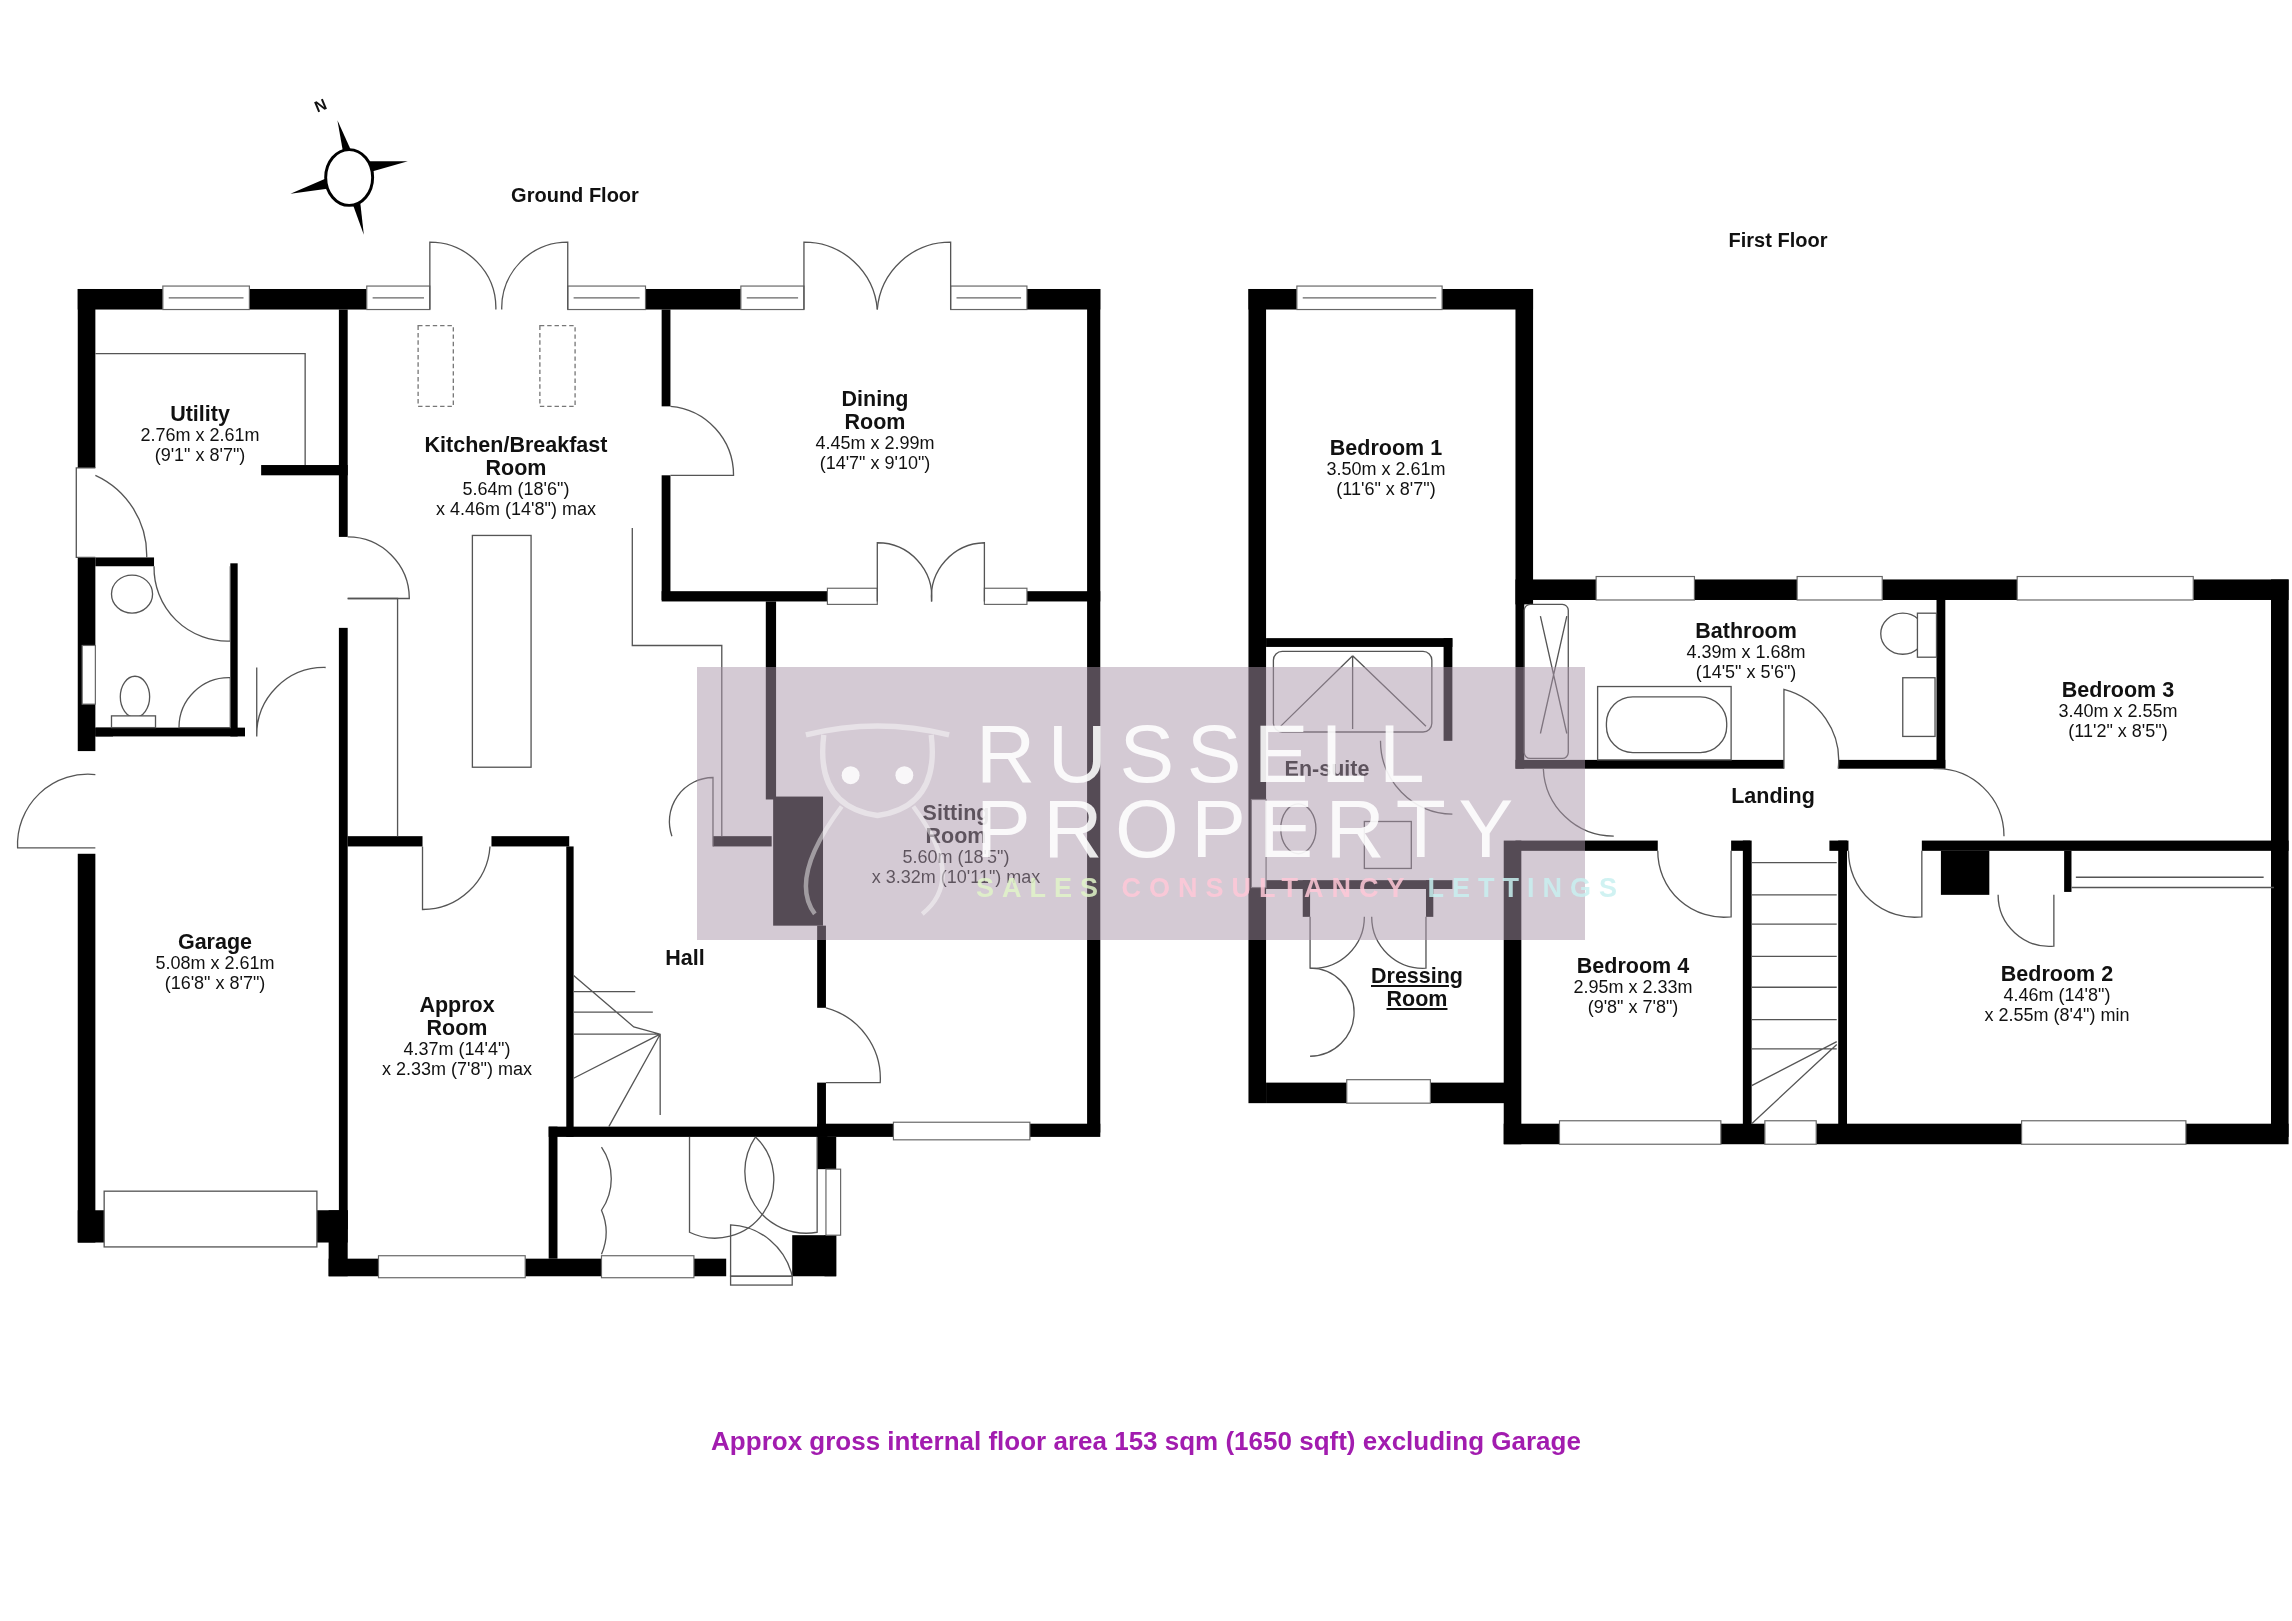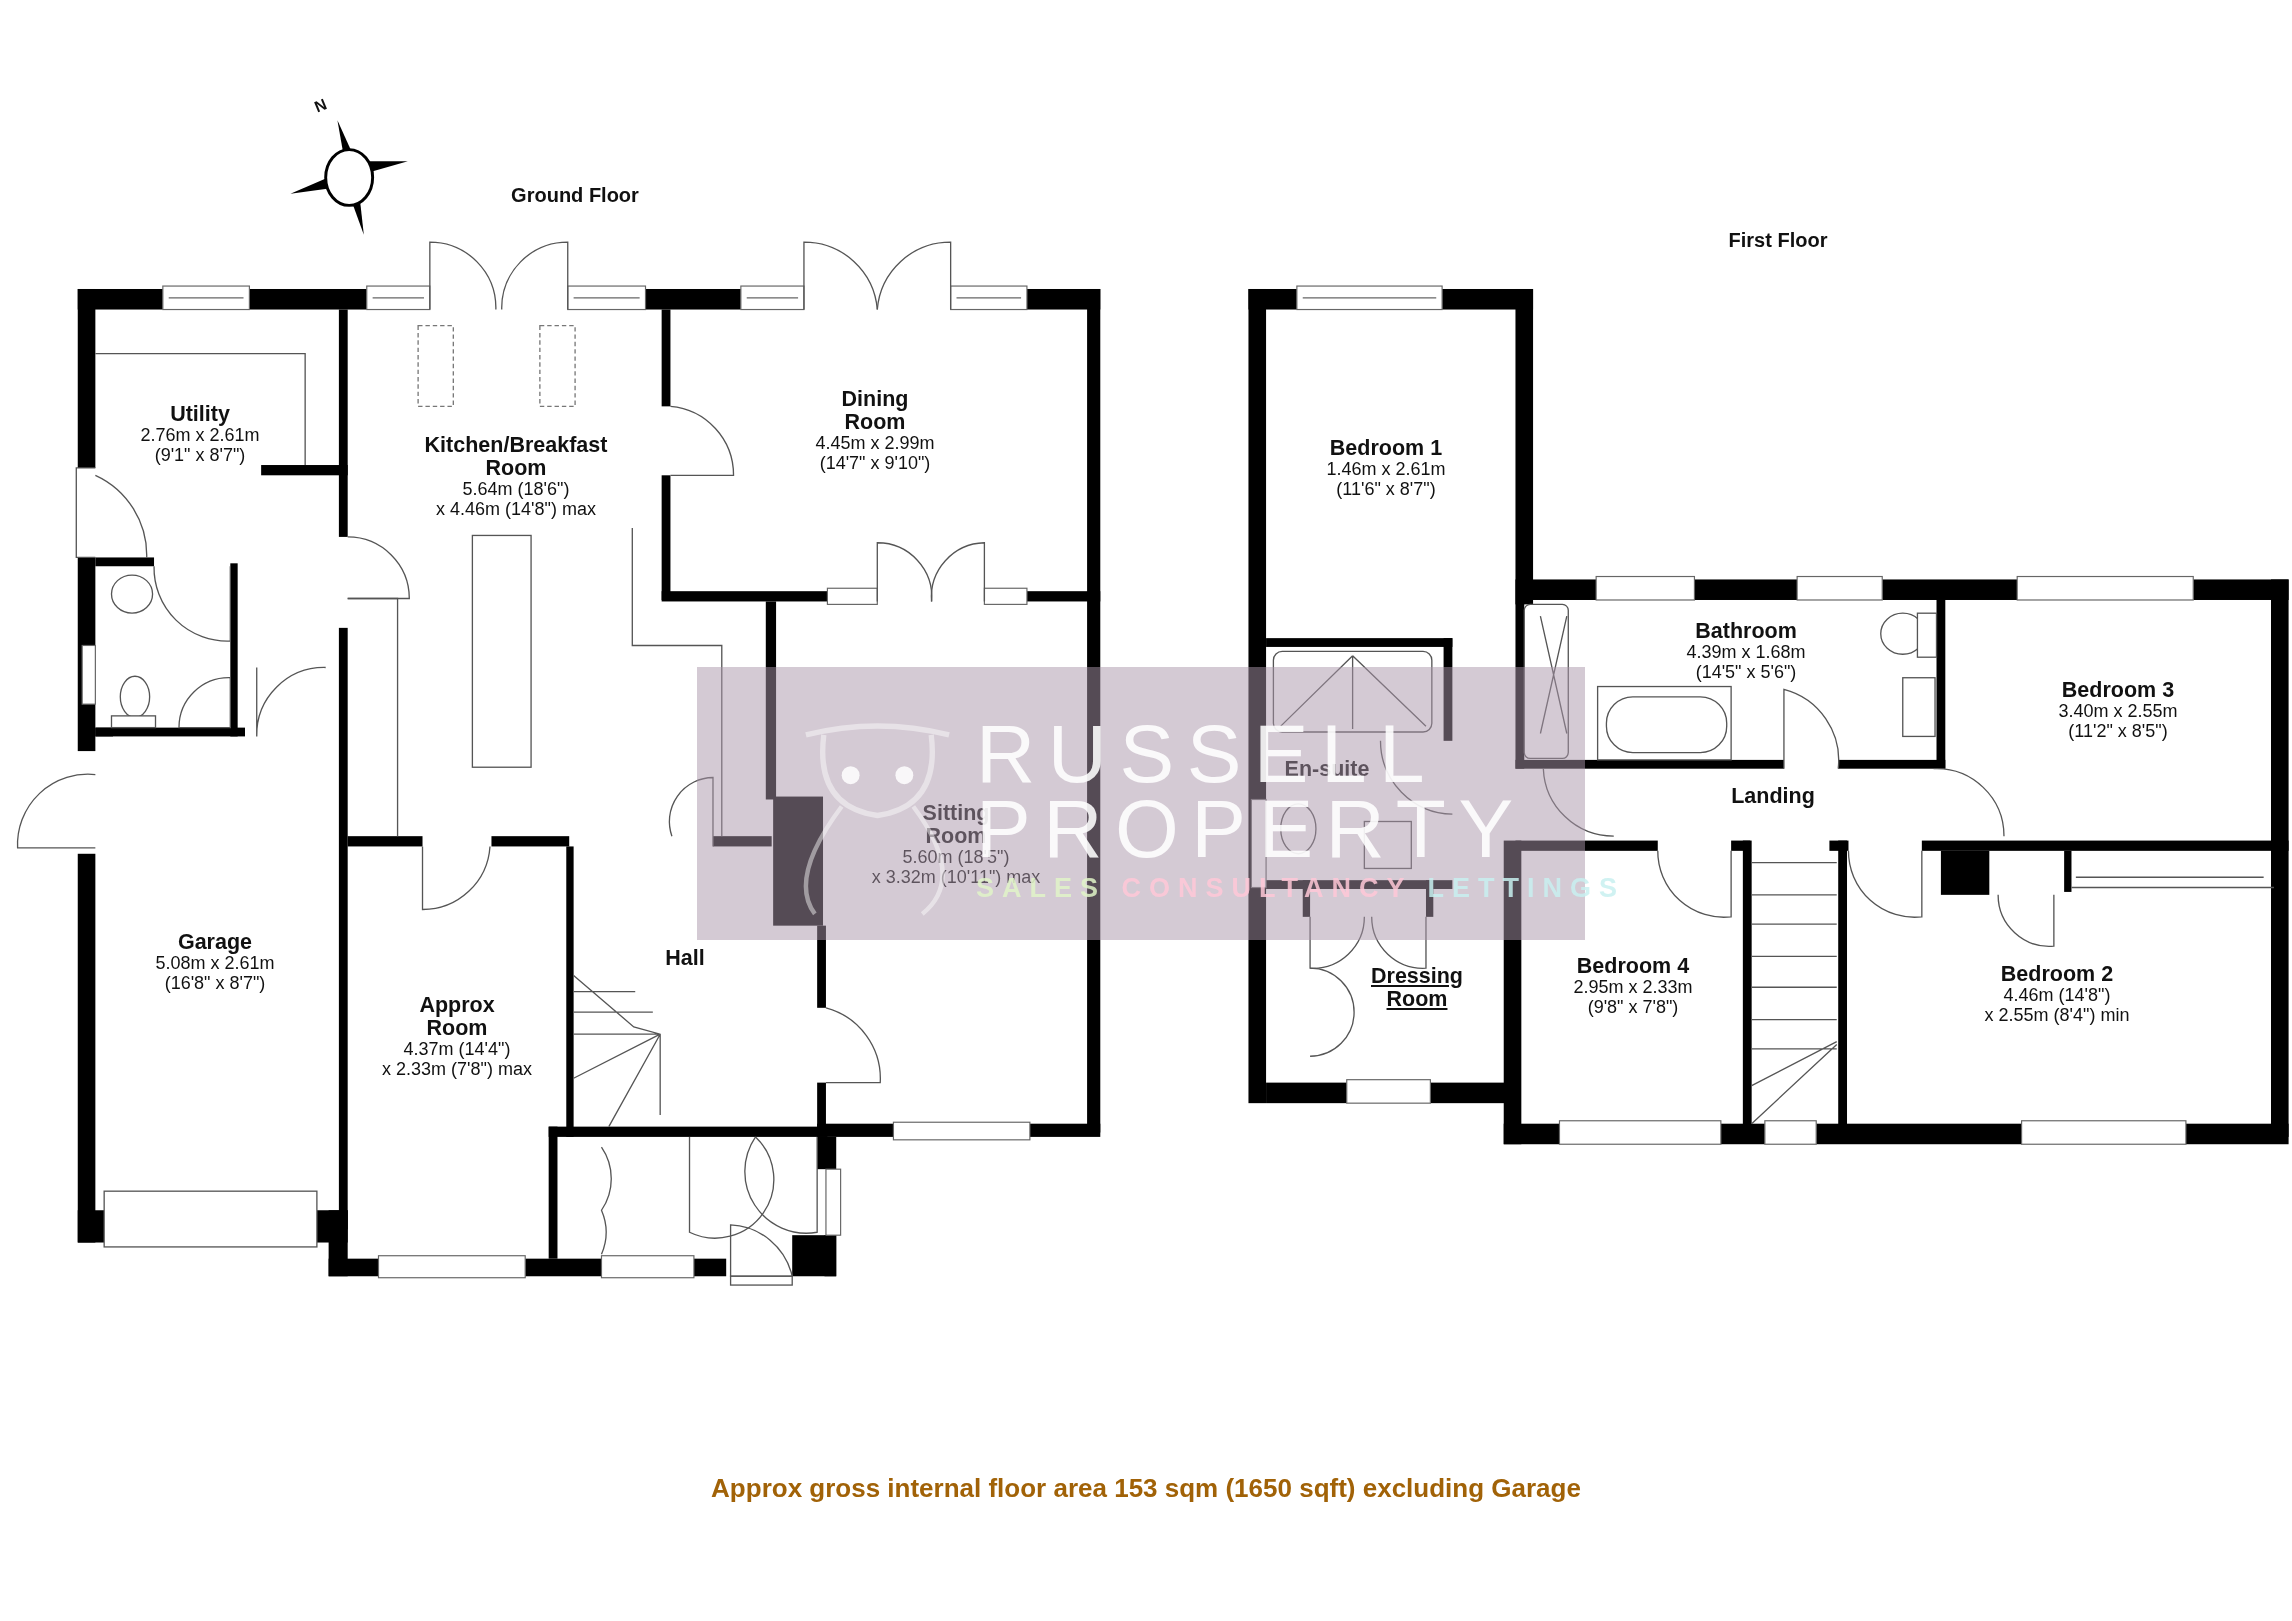--- a/index.html
+++ b/index.html
@@ -7,21 +7,21 @@
   #plan { position: absolute; left: 0; top: 0; width: 2293px; height: 1621px; }
   .wall { fill: #000000; }
   .thin { fill: none; stroke: #555; stroke-width: 0.9; }
   .fix { fill: #fff; stroke: #555; stroke-width: 0.9; }
   .dash { fill: none; stroke: #777; stroke-width: 0.9; stroke-dasharray: 3 2; }
   .win { fill: #fff; stroke: #666; stroke-width: 0.8; }
   .lbl { position: absolute; transform: translateX(-50%); text-align: center; color: #111; white-space: nowrap; line-height: 1.08; }
   .lbl .name { font-weight: bold; font-size: 21.5px; display: block; }
   .lbl .dim { font-size: 18px; display: block; }
   .floor-title { position: absolute; font-weight: bold; font-size: 20px; color: #111; transform: translateX(-50%); white-space: nowrap; }
-  .footer { position: absolute; left: 1146px; top: 1426px; transform: translateX(-50%); font-weight: bold; font-size: 26px; color: #a16207; white-space: nowrap; margin-top: 47px; }
+  .footer { position: absolute; left: 1146px; top: 1426px; transform: translateX(-50%); font-weight: bold; font-size: 26px; color: #a21caf; white-space: nowrap; }
   .wm-box { position: absolute; left: 697px; top: 667px; width: 888px; height: 273px; background: rgba(170,150,170,0.5); pointer-events: none; }
   .wm-name { position: absolute; left: 976px; top: 716px; font-size: 82px; letter-spacing: 12.5px; color: rgba(255,255,255,0.88); line-height: 75px; white-space: pre; pointer-events: none; }
   .wm-tag { position: absolute; left: 976px; top: 873px; font-size: 27px; font-weight: bold; letter-spacing: 8px; white-space: nowrap; pointer-events: none; }
   .wm-tag .s { color: rgba(225,245,200,0.85); }
   .wm-tag .c { color: rgba(255,200,215,0.85); text-align: right; }
   .wm-tag .l { color: rgba(200,240,240,0.85); }
   .compass-n { position: absolute; left: 315px; top: 97px; font-weight: bold; font-size: 16px; transform: rotate(-22deg); color: #111; }
 </style>
 </head>
 <body>
@@ -268,21 +268,21 @@
   <span class="name">Room</span>
   <span class="dim">4.37m (14'4")</span>
   <span class="dim">x 2.33m (7'8") max</span>
 </div>
 <div class="lbl" style="left:685px; top:947px;">
   <span class="name">Hall</span>
 </div>
 
 <div class="lbl" style="left:1386px; top:437px;">
   <span class="name">Bedroom 1</span>
-  <span class="dim">1.46m x 2.61m</span>
+  <span class="dim">3.50m x 2.61m</span>
   <span class="dim">(11'6" x 8'7")</span>
 </div>
 <div class="lbl" style="left:1746px; top:620px;">
   <span class="name">Bathroom</span>
   <span class="dim">4.39m x 1.68m</span>
   <span class="dim">(14'5" x 5'6")</span>
 </div>
 <div class="lbl" style="left:2118px; top:679px;">
   <span class="name">Bedroom 3</span>
   <span class="dim">3.40m x 2.55m</span>

